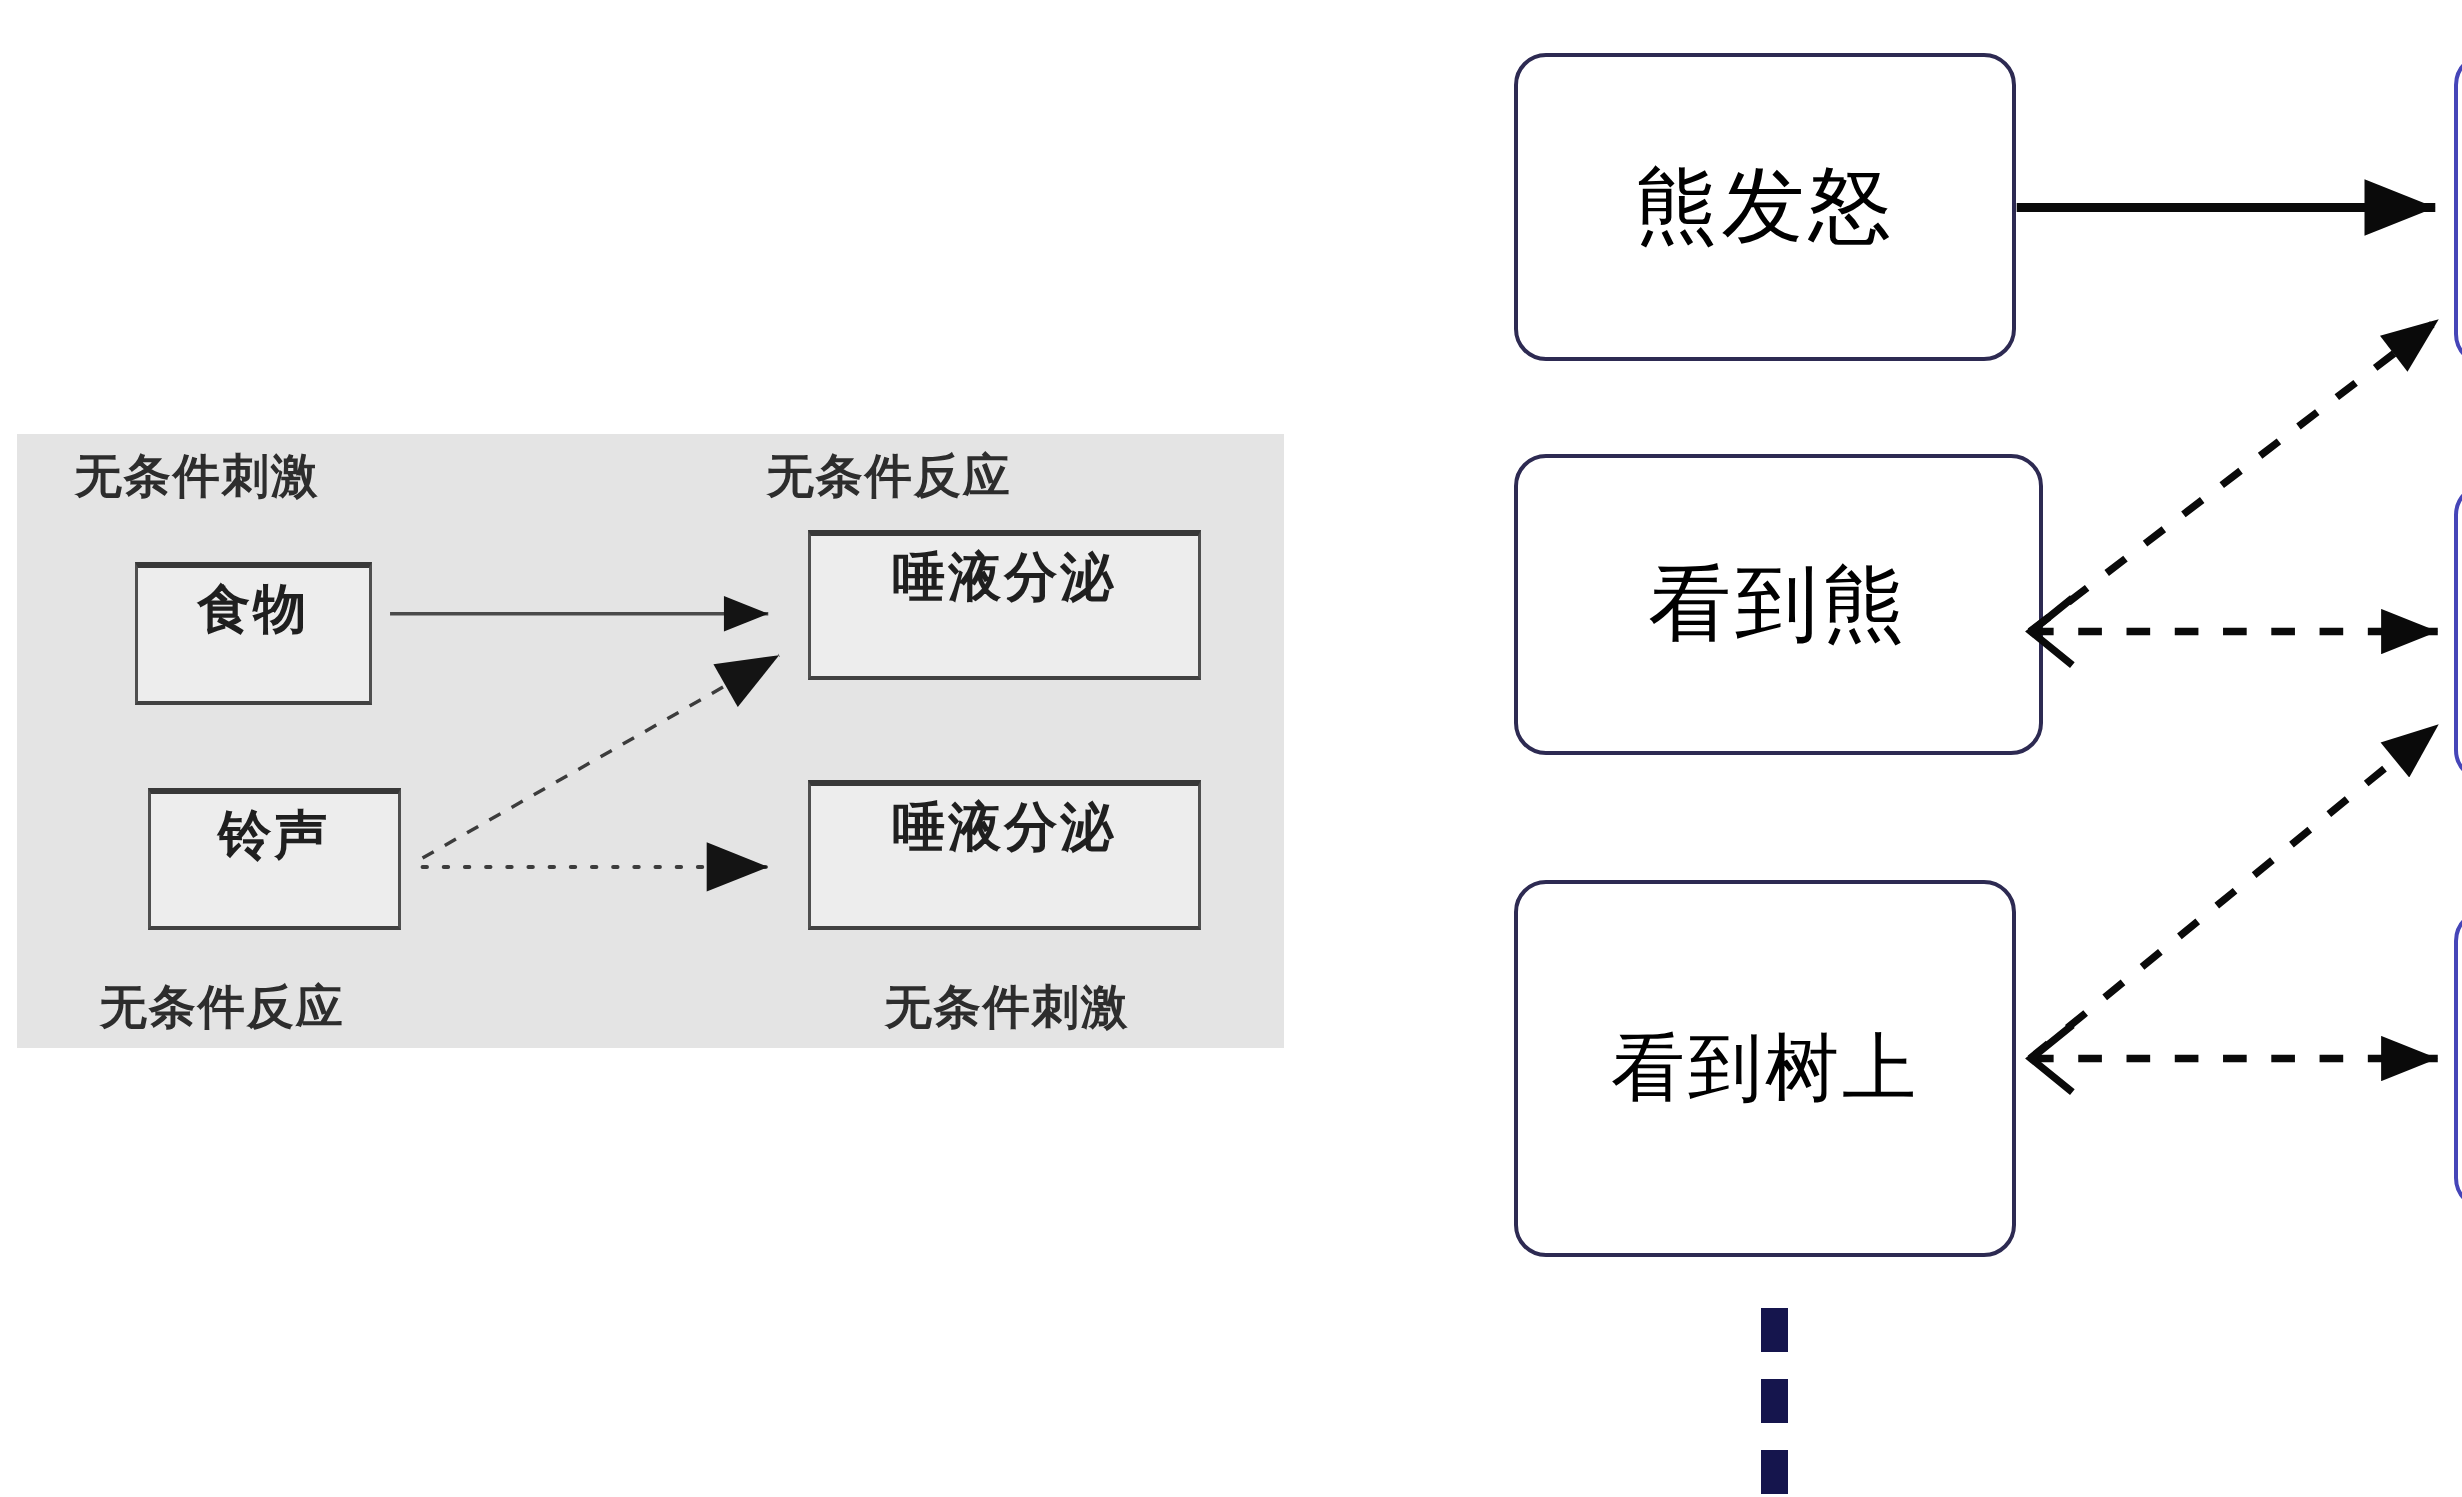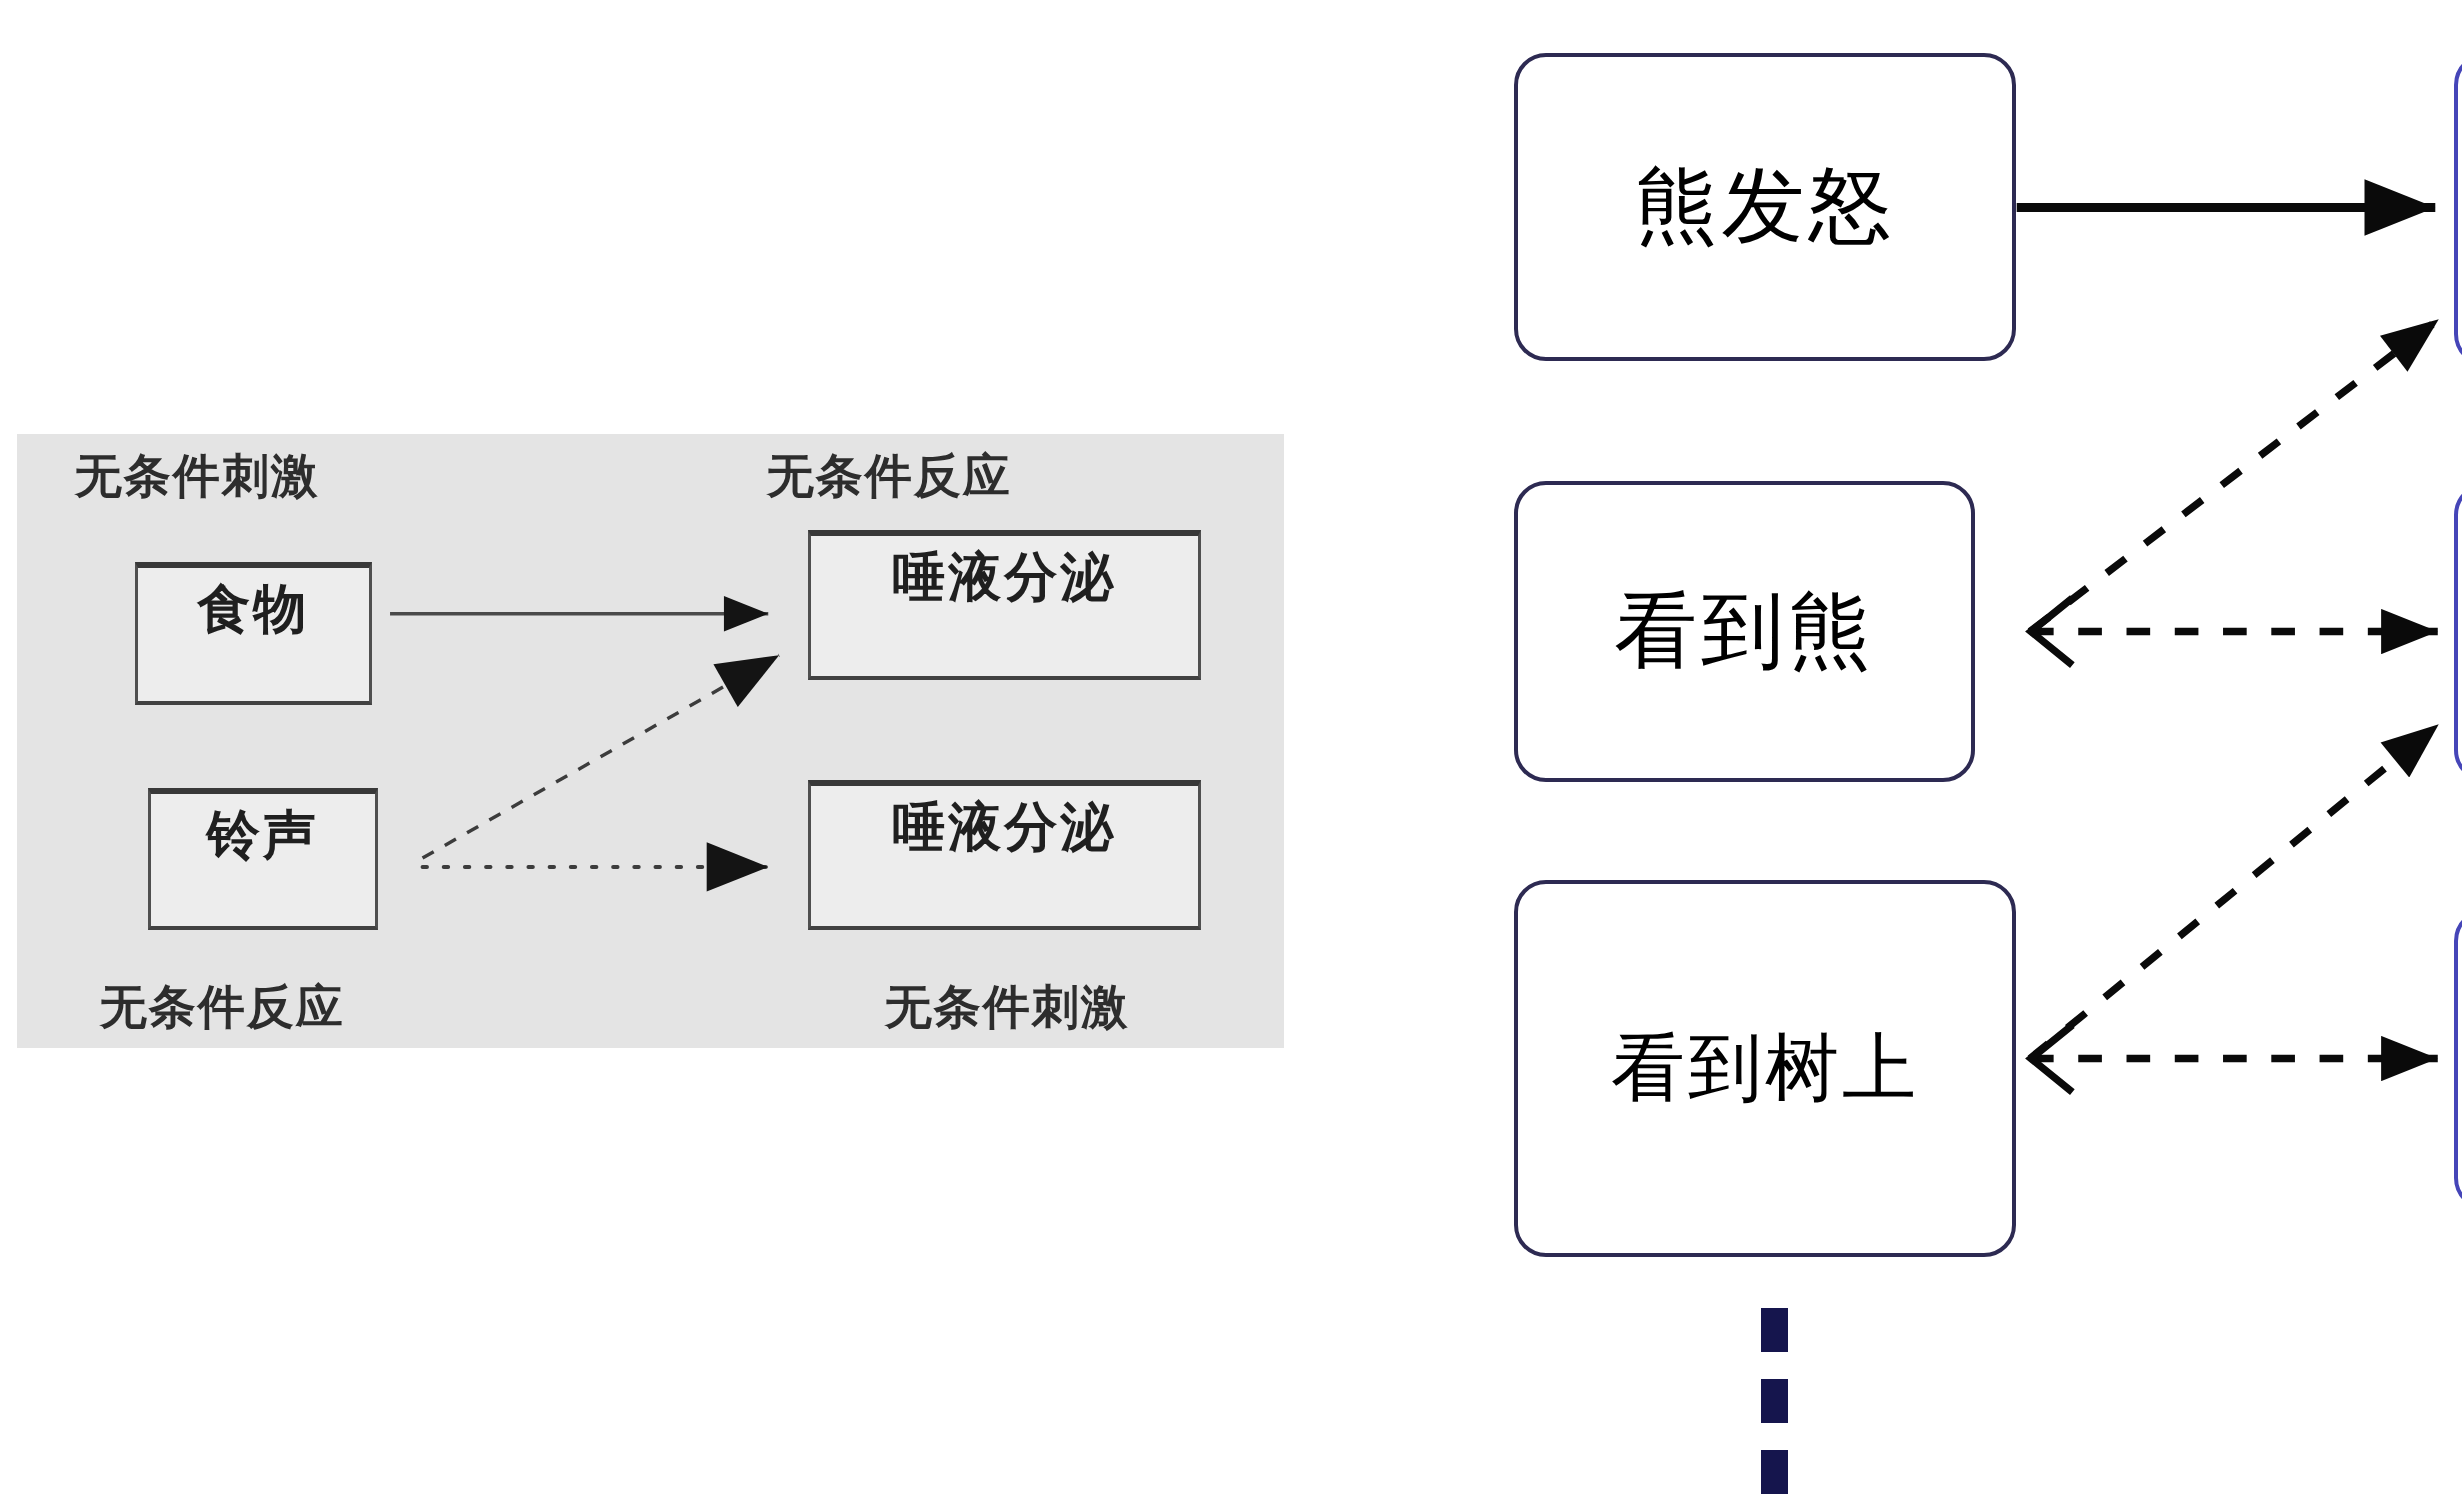--- a/index.html
+++ b/index.html
@@ -43,41 +43,41 @@
     <div class="cc-label" style="left:750px;top:10.8px;">无条件反应</div>
 
     <div class="cc-box" style="left:118px;top:108px;width:237px;height:143px;margin-top:20px;">
       <span>食物</span>
     </div>
 
     <div class="cc-box" style="left:791px;top:96px;width:393px;height:150px;">
       <span>唾液分泌</span>
     </div>
 
-    <div class="cc-box" style="left:131px;top:354px;width:230px;height:142px;">
+    <div class="cc-box" style="left:131px;top:354px;width:253px;height:142px;">
       <span>铃声</span>
     </div>
 
     <div class="cc-box" style="left:791px;top:346px;width:393px;height:150px;">
       <span>唾液分泌</span>
     </div>
 
     <div class="cc-label" style="left:83px;top:542px;">无条件反应</div>
     <div class="cc-label" style="left:868px;top:542px;">无条件刺激</div>
   </div>
 
   <div class="rbox lcol" style="left:1514px;top:53px;width:502px;height:308px;">
     <span class="cn-big">熊发怒</span>
   </div>
 
   <div class="rbox rcol" style="left:2454px;top:53px;width:502px;height:313px;">
     
   </div>
 
-  <div class="rbox lcol" style="left:1514px;top:481px;width:461px;height:301px;">
+  <div class="rbox lcol" style="left:1514px;top:454px;width:529px;height:301px;">
     <span class="cn-big">看到熊</span>
   </div>
 
   <div class="rbox rcol" style="left:2454px;top:483px;width:502px;height:299px;">
     
   </div>
 
   <div class="rbox lcol" style="left:1514px;top:880px;width:502px;height:377px;">
     <span class="cn-two"><span>看到树上</span><br></span>
   </div>

